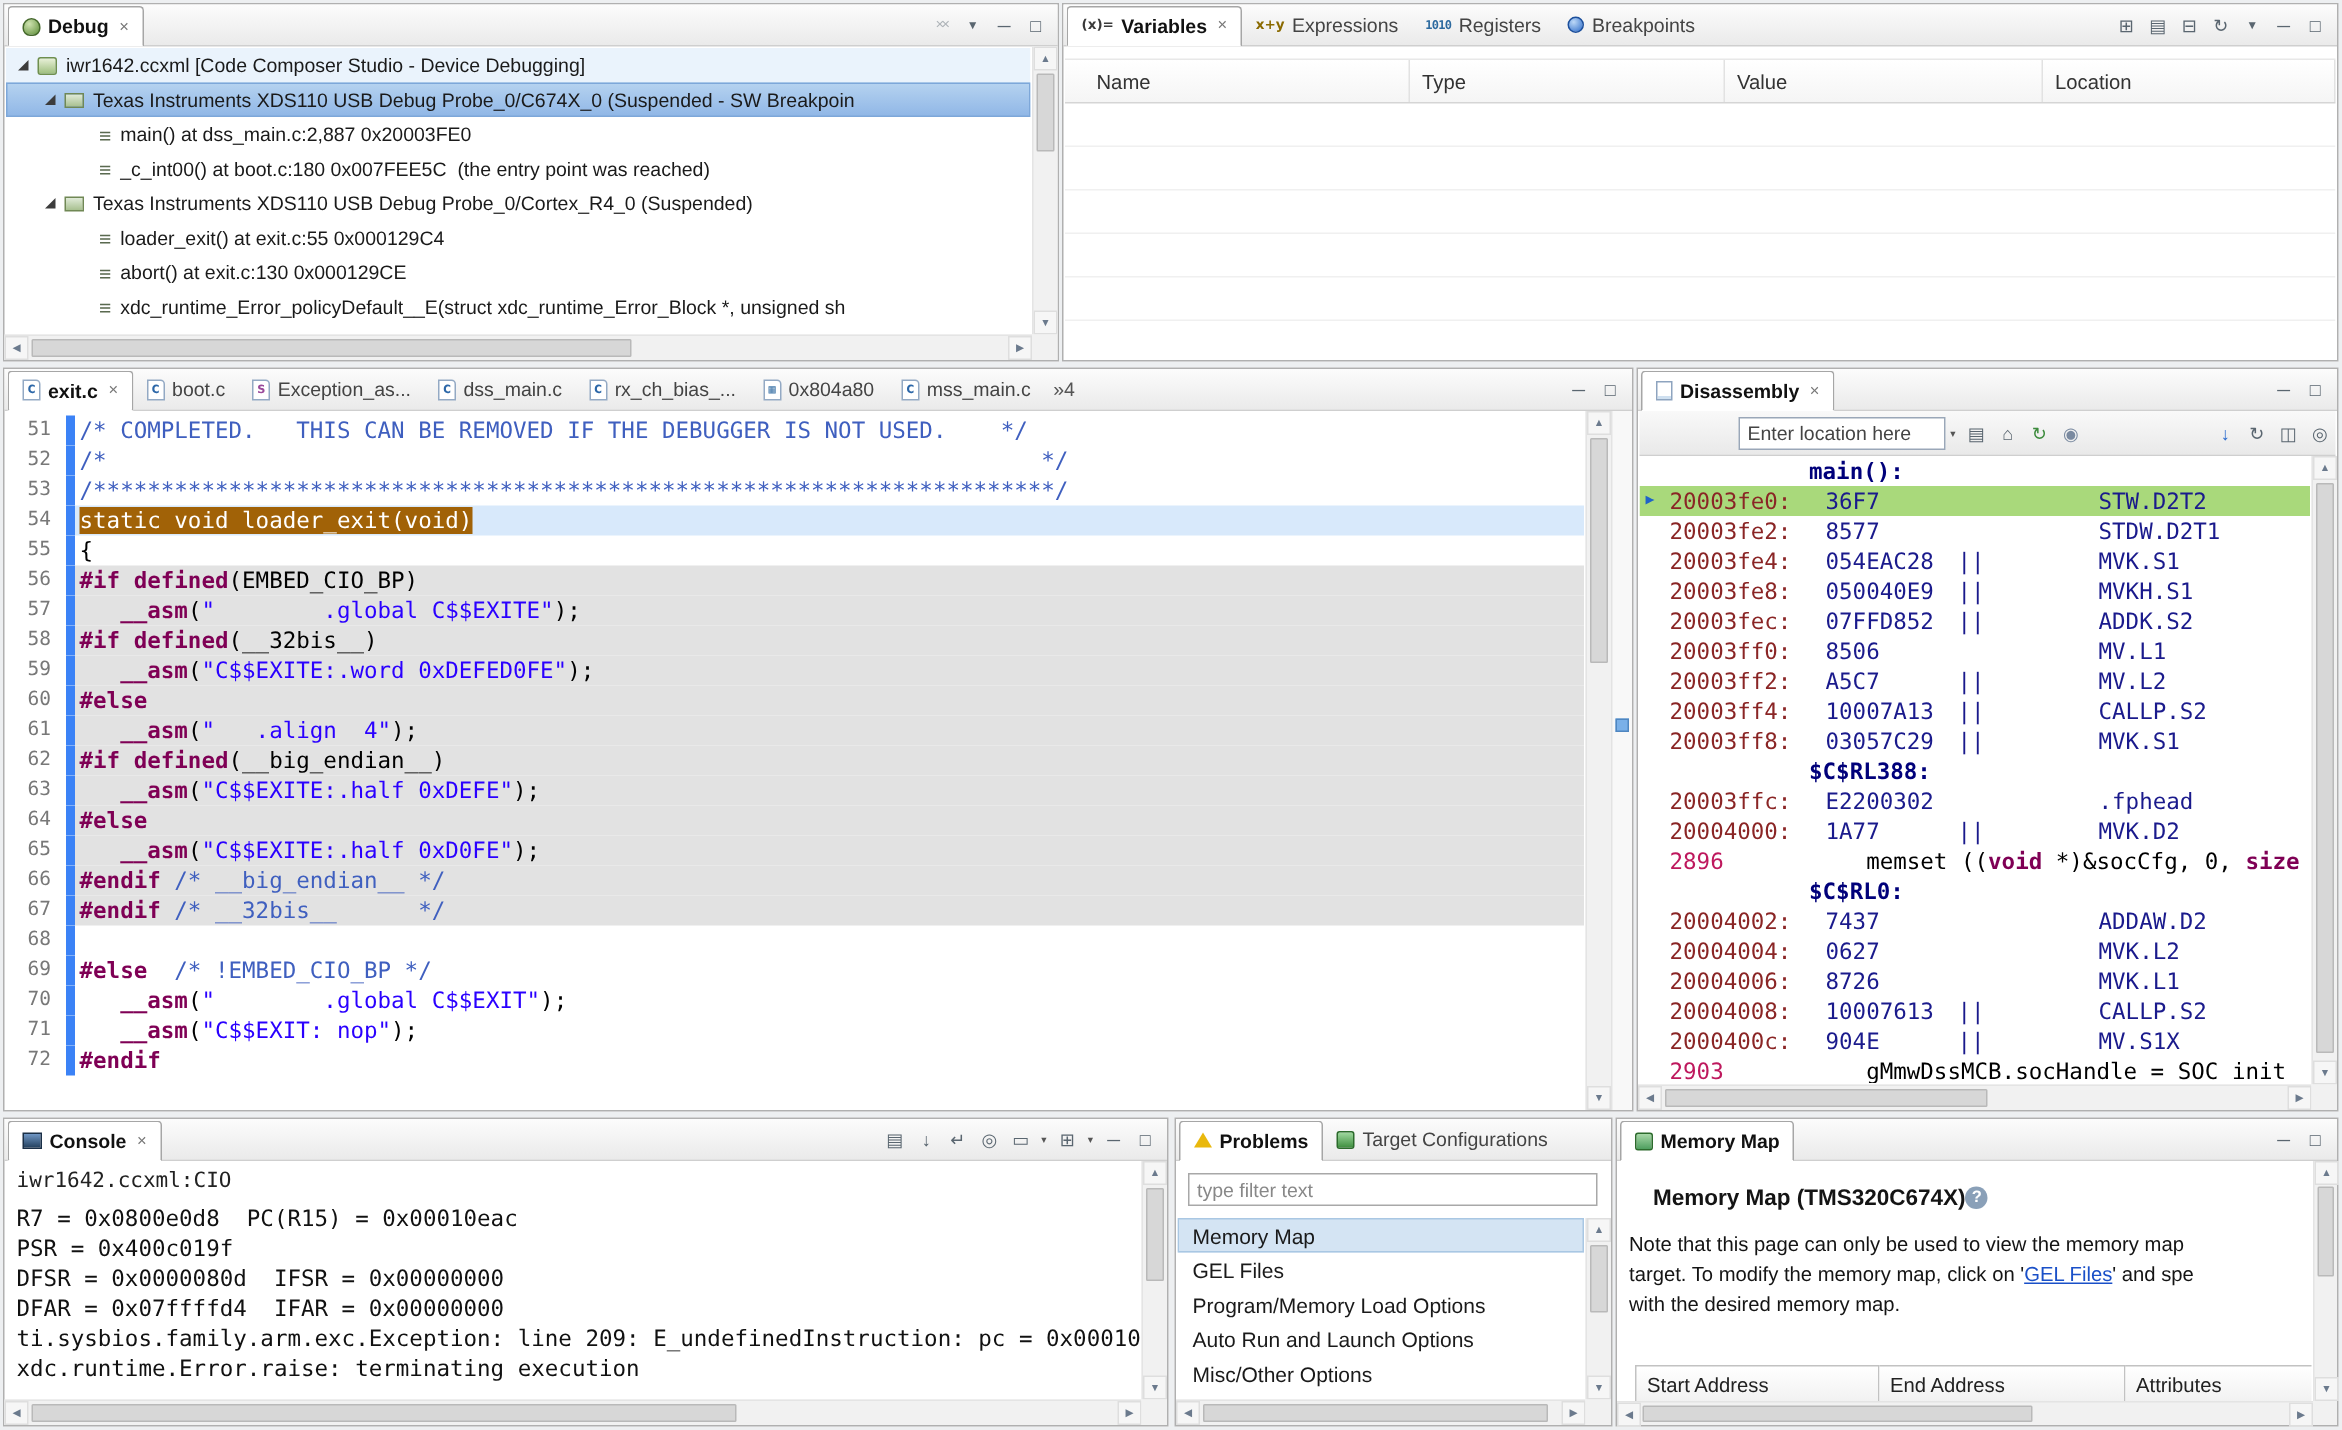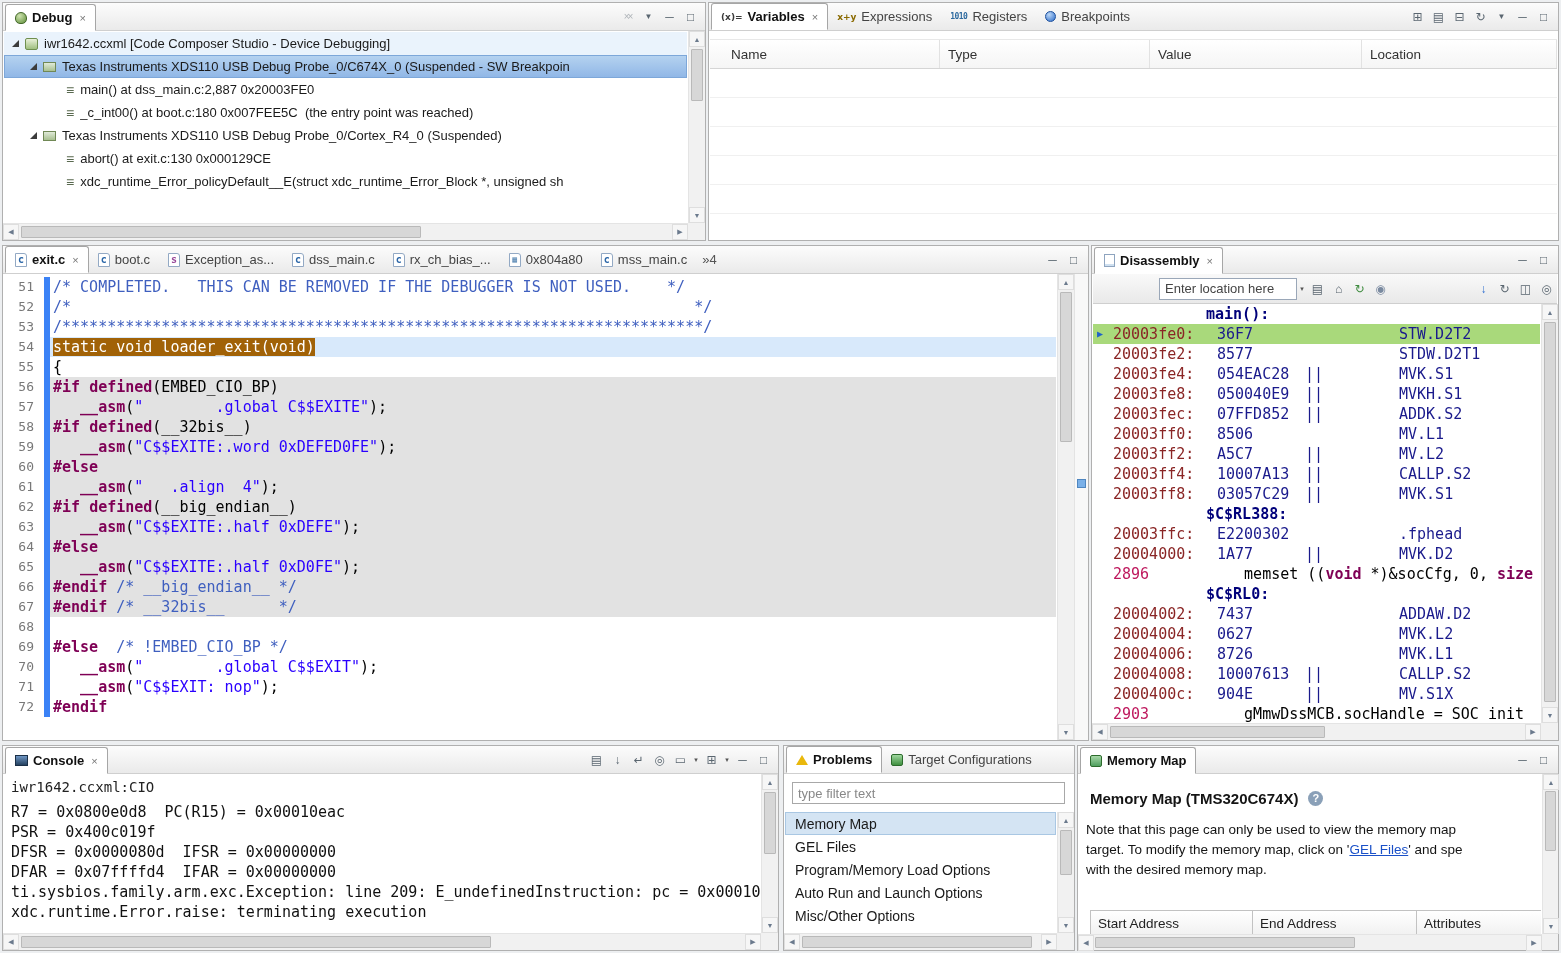--- a/index.html
+++ b/index.html
@@ -3,21 +3,21 @@
 <meta charset="utf-8">
 <style>
 *{margin:0;padding:0;box-sizing:border-box}
 html,body{width:1561px;height:953px;overflow:hidden;background:#edeff1;
   font-family:"Liberation Sans","DejaVu Sans",sans-serif;font-size:13px;color:#222}
 body{position:relative}
 .panel{position:absolute;background:#fff;border:1px solid #b0b0b0}
 
 .tabbar{position:relative;height:28px;background:linear-gradient(#fcfcfc,#eaeaea);
   border-bottom:1px solid #cfcfcf;display:flex;align-items:flex-end;padding:0 4px 0 2px}
-.tabstrip{display:flex;align-items:flex-start;height:100%}
+.tabstrip{display:flex;align-items:center;height:100%}
 .tab{height:27px;display:flex;align-items:center;gap:5px;padding:0 9px;font-size:13px;
   color:#444;white-space:nowrap;cursor:default}
 .tab.active{background:#fff;border:1px solid #a6a6a6;border-bottom:1px solid #fff;
   border-radius:3px 3px 0 0;color:#111;font-weight:bold;margin-bottom:-1px}
 .tlbl{white-space:nowrap}
 .tx{color:#777;font-size:11px;margin-left:2px;font-weight:normal}
 .spacer{flex:1}
 .moretabs{color:#555;font-size:13px;align-self:center;margin-left:6px}
 .icbtn{width:19px;height:20px;display:flex;align-items:center;justify-content:center;
   color:#5a6670;font-size:12px;align-self:center;margin:0 1px}
@@ -116,22 +116,22 @@
   font-family:"DejaVu Sans Mono","Liberation Mono",monospace;font-size:15px;line-height:20px;
   white-space:pre;color:#111}
 
 .filter{position:absolute;left:8px;top:36px;width:273px;height:22px;border:1px solid #a8a8a8;
   font-size:13px;padding:0 5px;color:#333;background:#fff}
 .filter::placeholder{color:#888;opacity:1}
 .plist{position:absolute;left:1px;top:66px;right:18px;bottom:18px;overflow:hidden;font-size:14px}
 .pitem{height:23px;display:flex;align-items:center;padding-left:10px;white-space:nowrap;color:#1a1a1a}
 .pitem.sel{background:#d4e4f3;outline:1px solid #a9c7e3;outline-offset:-1px}
 
-.mtitle{position:absolute;left:12px;top:44px;font-size:15px;font-weight:bold;color:#141414;
-  display:flex;gap:10px;align-items:center}
+.mtitle{position:absolute;left:24px;top:44px;font-size:15px;font-weight:bold;color:#141414;
+  display:flex;align-items:center}
 .mnote{position:absolute;left:8px;top:74px;right:28px;height:62px;font-size:13.5px;line-height:20px;
   color:#141414;overflow:hidden}
 .mnote .ln{white-space:nowrap}
 .mlink{color:#1a50c8;text-decoration:underline}
 .mmhead{position:absolute;left:12px;top:164px;right:17px;height:26px;display:flex;overflow:hidden}
 .mmcell{border:1px solid #c2c2c2;border-left:none;background:linear-gradient(#ffffff,#f1f1f1);
   font-size:13.5px;display:flex;align-items:center;padding-left:7px;color:#222;flex:none}
 .mmcell:first-child{border-left:1px solid #c2c2c2}
 
 .sb{position:absolute;background:#f1f1f1}
@@ -174,20 +174,24 @@
         <span class="tlabel">main() at dss_main.c:2,887 0x20003FE0</span>
       </div>
       <div class="trow lvl2">
         <span class="ticon stack-frame-icon"></span>
         <span class="tlabel">_c_int00() at boot.c:180 0x007FEE5C  (the entry point was reached)</span>
       </div>
       <div class="trow lvl1">
         <span class="twisty"></span>
         <span class="ticon debug-probe-icon"></span>
         <span class="tlabel">Texas Instruments XDS110 USB Debug Probe_0/Cortex_R4_0 (Suspended)</span>
+      </div>
+      <div class="trow lvl2">
+        <span class="ticon stack-frame-icon"></span>
+        <span class="tlabel">loader_exit() at exit.c:55 0x000129C4</span>
       </div>
       <div class="trow lvl2">
         <span class="ticon stack-frame-icon"></span>
         <span class="tlabel">abort() at exit.c:130 0x000129CE</span>
       </div>
       <div class="trow lvl2">
         <span class="ticon stack-frame-icon"></span>
         <span class="tlabel">xdc_runtime_Error_policyDefault__E(struct xdc_runtime_Error_Block *, unsigned sh</span>
       </div>
     </div>

